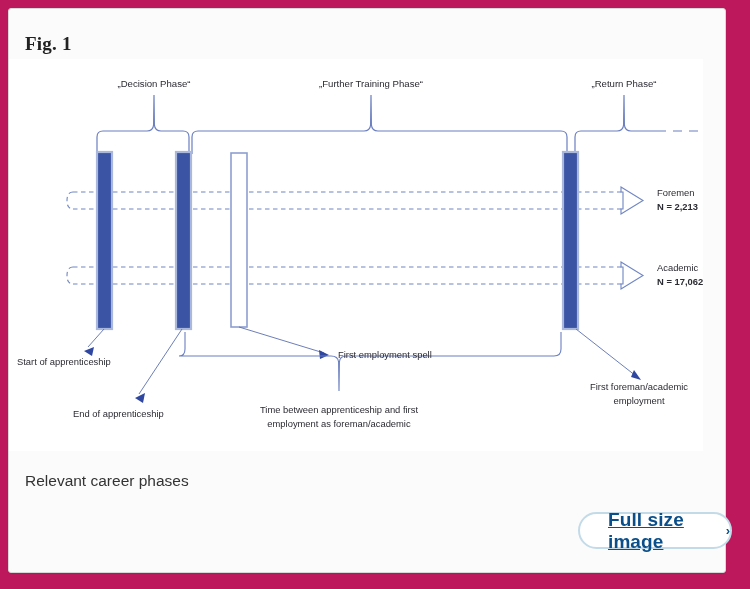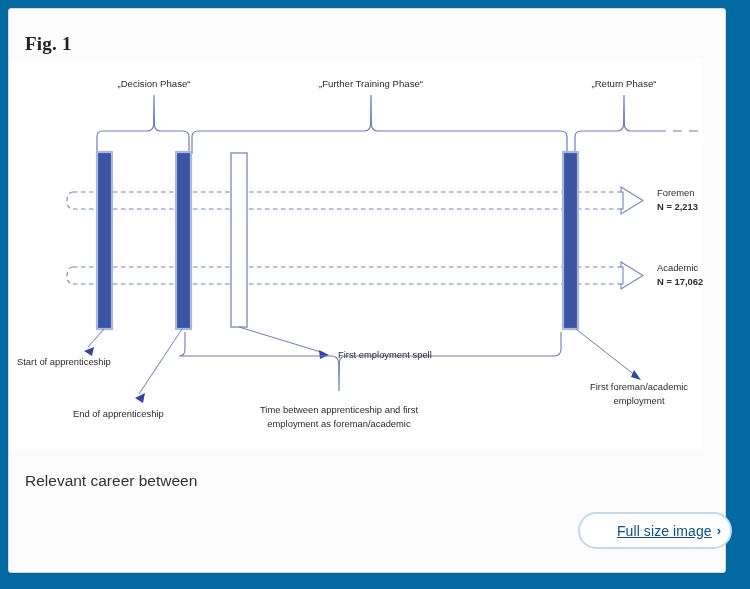--- a/index.html
+++ b/index.html
@@ -5,21 +5,21 @@
   html, body {
     margin: 0;
     padding: 0;
     background: #f0f0f0;
     font-family: "Liberation Sans", sans-serif;
   }
   #root {
     position: relative;
     width: 750px;
     height: 589px;
-    background: #0369a1;
+    background: #be185d;
     overflow: hidden;
   }
   .card {
     position: absolute;
     left: 8px;
     top: 8px;
     width: 718px;
     height: 565px;
     background: #fbfbfb;
     border: 1px solid #d8d8d8;
@@ -65,22 +65,22 @@
     background: #ffffff;
     border: 2px solid #c3dbe8;
     border-radius: 19px;
     box-sizing: border-box;
     display: flex;
     align-items: center;
     justify-content: center;
     cursor: pointer;
   }
   .fullsize-btn .lbl {
-    font-size: 14px;
-    font-weight: normal;
+    font-size: 19px;
+    font-weight: bold;
     color: #0b4f8a;
     text-decoration: underline;
     letter-spacing: 0.1px;
     padding-left: 28px;
   }
   .fullsize-btn .chev {
     font-size: 13px;
     font-weight: bold;
     color: #0b4f8a;
     margin-left: 5px;
@@ -177,21 +177,21 @@
         <text class="diag-text" x="630" y="345" text-anchor="middle">employment</text>
 
         <text class="diag-text" x="648" y="137">Foremen</text>
         <text class="diag-text" x="648" y="151" font-weight="bold">N = 2,213</text>
         <text class="diag-text" x="648" y="212">Academic</text>
         <text class="diag-text" x="648" y="226" font-weight="bold">N = 17,062</text>
 
       </svg>
     </div>
 
-    <div class="caption">Relevant career between</div>
+    <div class="caption">Relevant career phases</div>
 
     <div class="fullsize-btn">
       <span class="lbl">Full size image</span>
       <span class="chev">›</span>
     </div>
 
   </div>
 </div>
 
 </body></html>

